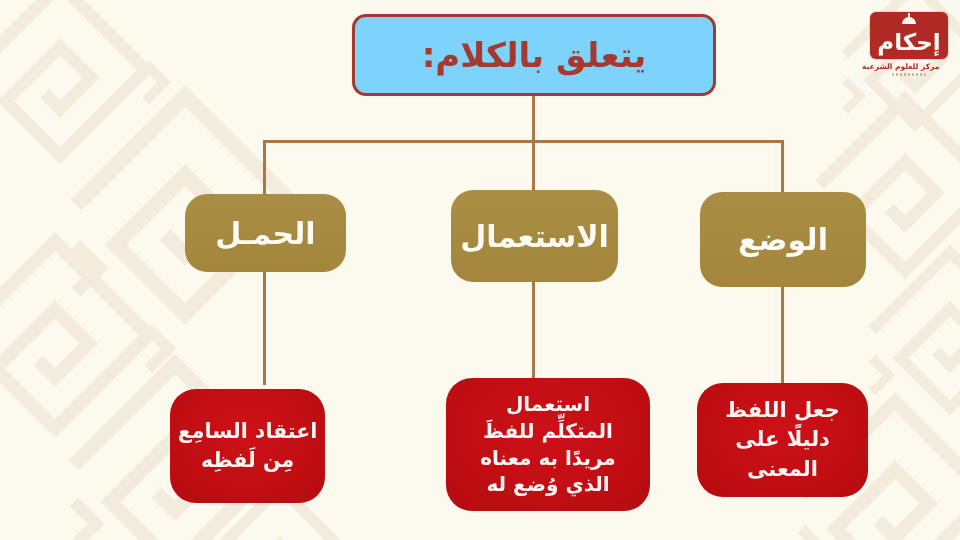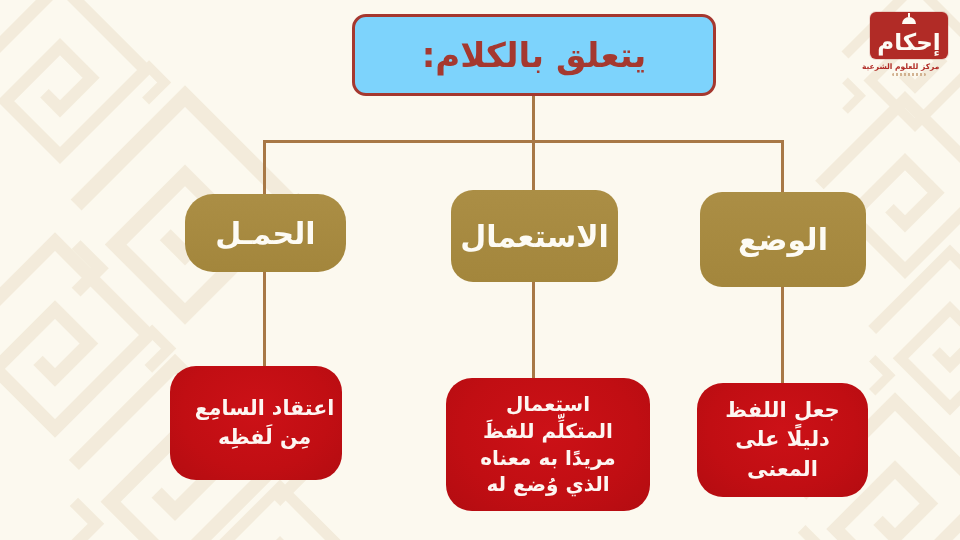--- a/index.html
+++ b/index.html
@@ -26,31 +26,31 @@
   .title-box .title-text{
     color:#a5382f;font-weight:bold;font-size:34px;line-height:1;
   }
 
   
   .gold-box{
     position:absolute;background:linear-gradient(180deg,#ab8e45,#a3863c);
     border-radius:22px;display:flex;align-items:center;justify-content:center;
     z-index:2;color:#fdfbf4;font-weight:bold;font-size:30px;
   }
-  .gold-left {left:185px;top:194px;width:161px;height:78px;border-radius:28px;}
+  .gold-left {left:185px;top:194px;width:161px;height:78px;}
   .gold-mid  {left:451px;top:190px;width:167px;height:92px;}
   .gold-right{left:700px;top:192px;width:166px;height:95px;}
 
   
   .red-box{
     position:absolute;background:radial-gradient(ellipse at 50% 40%,#cc1117 0%,#c10e13 60%,#b30c11 100%);
     border-radius:26px;display:flex;flex-direction:column;align-items:center;justify-content:center;
     z-index:2;color:#fdf6f2;font-weight:bold;text-align:center;
   }
-  .red-left {left:170px;top:366px;width:155px;height:114px;font-size:20.5px;line-height:1.4;padding-left:17px;}
+  .red-left {left:170px;top:389px;width:155px;height:114px;font-size:20.5px;line-height:1.4;}
   .red-mid  {left:446px;top:378px;width:204px;height:133px;font-size:20px;line-height:1.33;}
   .red-right{left:697px;top:383px;width:171px;height:114px;font-size:21px;line-height:1.4;justify-content:center;}
   .red-box .detail-line{display:block;}
 
   
   .logo{position:absolute;left:862px;top:12px;width:94px;z-index:3;text-align:left;}
   .logo-mark{
     margin:0 auto;width:78px;height:47px;background:#b12b26;border-radius:6px;
     display:flex;align-items:flex-end;justify-content:center;position:relative;
     box-shadow:0 0 0 1px rgba(177,43,38,.15);

